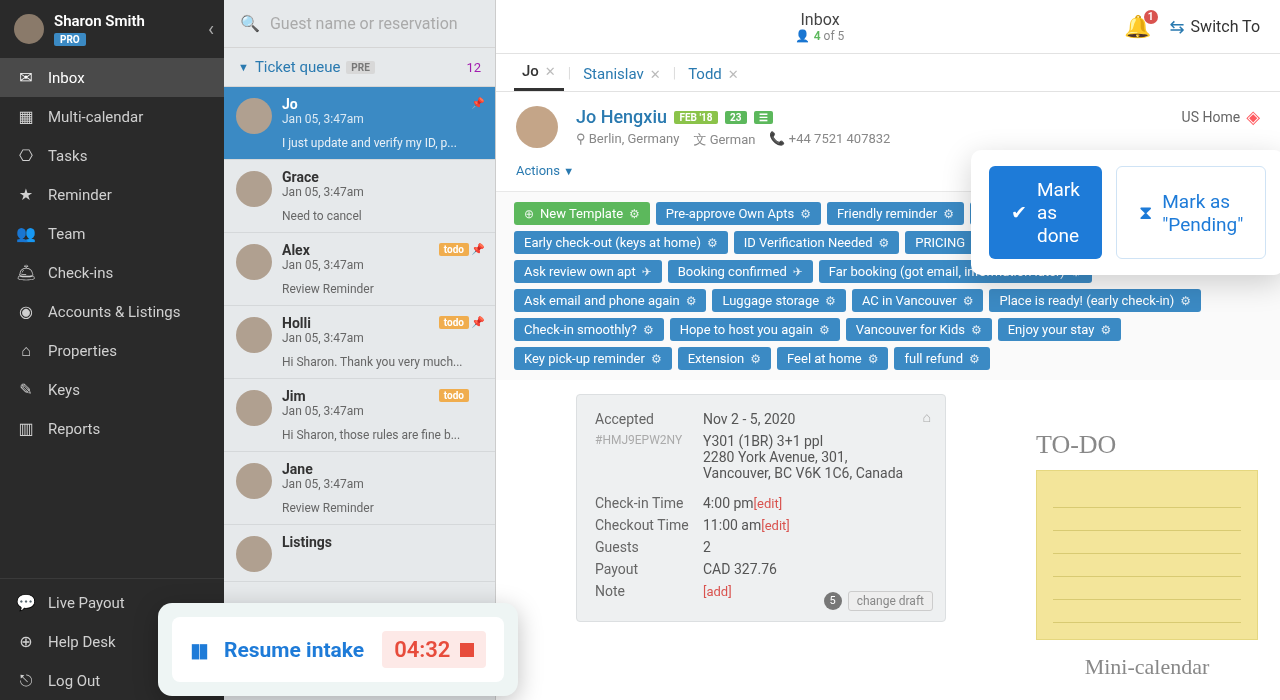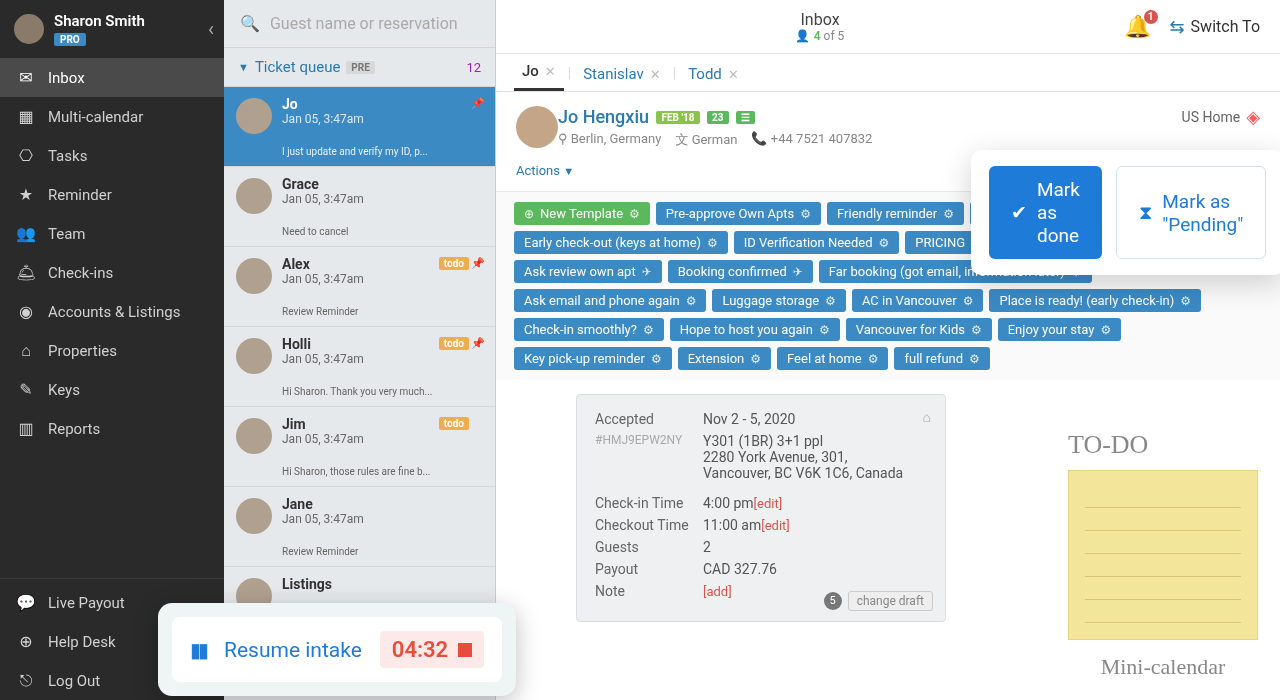--- a/index.html
+++ b/index.html
@@ -22,41 +22,41 @@
 .pre-badge{background:#d8d8d8;color:#777;font-size:10px;font-weight:700;padding:1px 5px;border-radius:2px}
 .queue-count{margin-left:auto;color:#a21caf;font-size:13px}
 .tickets{flex:1;overflow:hidden}
 .ticket{padding:9px 12px 9px 12px;border-bottom:1px solid #d5d8da;display:flex;gap:10px;position:relative}
 .ticket.sel{background:#3b8ac4;color:#fff}
 .ticket.sel .t-time{color:#dbe9f4}
 .ticket .t-av{width:36px;height:36px;border-radius:50%;background:#b0a090;flex:none;margin-top:2px}
 .ticket .t-body{flex:1;min-width:0}
 .ticket .t-name{font-weight:700;font-size:14px}
 .ticket .t-time{font-size:12px;color:#666}
-.ticket .t-prev{font-size:10px;color:#666;margin-top:20px;white-space:nowrap;overflow:hidden;text-overflow:ellipsis}
+.ticket .t-prev{font-size:12px;color:#666;margin-top:10px;white-space:nowrap;overflow:hidden;text-overflow:ellipsis}
 .ticket.sel .t-prev{color:#e8f0f7}
 .todo-badge{background:#f0ad4e;color:#fff;font-size:10px;font-weight:700;padding:1px 5px;border-radius:2px;position:absolute;right:26px;top:10px}
 .pin{position:absolute;right:10px;top:10px;font-size:11px;color:#555}
 .ticket.sel .pin{color:#fff}
 .main{flex:1;background:#fff;display:flex;flex-direction:column;position:relative;overflow:hidden}
 .topbar{display:flex;align-items:center;padding:10px 20px;border-bottom:1px solid #e2e2e2}
 .tb-center{flex:1;text-align:center}
 .tb-title{font-size:16px;color:#444}
 .tb-sub{font-size:12px;color:#888}
 .tb-sub .g{color:#5cb85c;font-weight:600}
 .bell{position:relative;color:#2a7ab0;font-size:22px;margin-right:18px}
 .bell .bcount{position:absolute;top:-4px;right:-6px;background:#d9534f;color:#fff;border-radius:50%;font-size:10px;width:14px;height:14px;line-height:14px;text-align:center;font-weight:700}
 .switch{display:flex;align-items:center;gap:6px;color:#333;font-size:16px}
 .switch .sico{color:#2a7ab0;font-size:18px}
 .tabs{display:flex;gap:4px;padding:0 18px;border-bottom:1px solid #e2e2e2;height:38px;align-items:end}
 .tab{padding:8px 8px;color:#2a7ab0;font-size:15px;display:flex;align-items:center;gap:6px;cursor:pointer}
 .tab.active{color:#333;border-bottom:3px solid #333;font-weight:500}
 .tab .x{color:#bbb;font-size:13px}
 .tab-sep{color:#ddd;align-self:center}
-.guest-hdr{display:flex;padding:14px 20px 6px;gap:0;align-items:flex-start}
+.guest-hdr{display:flex;padding:14px 20px 6px;gap:18px;align-items:flex-start}
 .guest-av{width:42px;height:42px;border-radius:50%;background:#c4a588}
 .guest-name{color:#2a7ab0;font-size:18px;font-weight:500}
 .gbadge{font-size:10px;font-weight:700;padding:1px 5px;border-radius:2px;margin-left:4px;vertical-align:2px}
 .gb1{background:#8bc34a;color:#fff}
 .gb2{background:#5cb85c;color:#fff}
 .gb3{background:#5cb85c;color:#fff}
 .guest-meta{color:#888;font-size:13px;margin-top:4px;display:flex;gap:14px;flex-wrap:wrap}
 .guest-right{margin-left:auto;text-align:left;color:#666;font-size:14px;display:flex;align-items:center;gap:6px}
 .airbnb{color:#ff5a5f;font-size:18px}
 .actions-row{display:flex;padding:6px 20px 12px;align-items:center;gap:10px;color:#2a7ab0;border-bottom:1px solid #e8e8e8}
@@ -72,33 +72,33 @@
 .reservation{margin:14px 0 0 80px;width:370px;background:#eef0f1;border:1px solid #dcdfe1;border-radius:4px;padding:16px 18px;font-size:14px;color:#555;position:relative}
 .res-row{display:flex;margin-bottom:6px}
 .res-k{width:108px;color:#666}
 .res-v{flex:1}
 .res-edit{color:#d9534f;font-size:13px}
 .res-code{color:#aaa;font-size:12px}
 .home-ico{position:absolute;right:14px;top:14px;color:#aaa}
 .res-foot{position:absolute;right:12px;bottom:10px;display:flex;gap:6px;align-items:center}
 .res-foot .btn{background:#eee;border:1px solid #ccc;padding:2px 8px;font-size:12px;color:#888;border-radius:3px}
 .res-foot .num{background:#777;color:#fff;width:18px;height:18px;border-radius:50%;font-size:11px;text-align:center;line-height:18px}
-.todo-panel{position:absolute;right:22px;top:430px;width:190px}
+.todo-panel{position:absolute;right:22px;top:430px;width:222px}
 .todo-panel h3{font-family:Georgia,serif;font-size:26px;color:#888;font-weight:400;margin-bottom:10px}
 .sticky{background:#f3e59a;border:1px solid #e5d77f;height:170px;padding:14px 16px}
 .sticky .ln{border-bottom:1px solid #d8ca72;height:23px}
 .minical{font-family:Georgia,serif;font-size:22px;color:#888;text-align:center;margin-top:14px}
 .modal{position:absolute;left:475px;top:150px;background:#fff;border-radius:10px;box-shadow:0 8px 30px rgba(0,0,0,.18);padding:16px 18px;display:flex;gap:14px;z-index:50}
 .mbtn{padding:12px 22px;border-radius:6px;font-size:19px;display:flex;align-items:center;gap:10px;cursor:pointer}
 .mbtn.primary{background:#1e7bd8;color:#fff}
 .mbtn.secondary{background:#fff;border:1px solid #cfe3f5;color:#1e7bd8}
 .timer{position:absolute;left:158px;bottom:4px;background:#eef5f4;border-radius:14px;padding:14px;box-shadow:0 6px 24px rgba(0,0,0,.25);z-index:60}
 .timer-in{background:#fff;border-radius:8px;padding:14px 18px;display:flex;align-items:center;gap:18px}
 .pause{color:#1e7bd8;font-size:20px;letter-spacing:-3px}
-.resume{color:#1e7bd8;font-size:21px;font-weight:400}
+.resume{color:#1e7bd8;font-size:21px;font-weight:700}
 .tval{color:#e74c3c;font-size:22px;font-weight:600;background:#fde9e7;padding:6px 12px;border-radius:4px;display:flex;align-items:center;gap:10px}
 .stop{width:14px;height:14px;background:#e74c3c}
 .caret{font-size:11px;color:#2a7ab0}
 </style>
 </head>
 <body>
 
 <div class="app">
   <div class="sidebar">
     <div class="profile">

